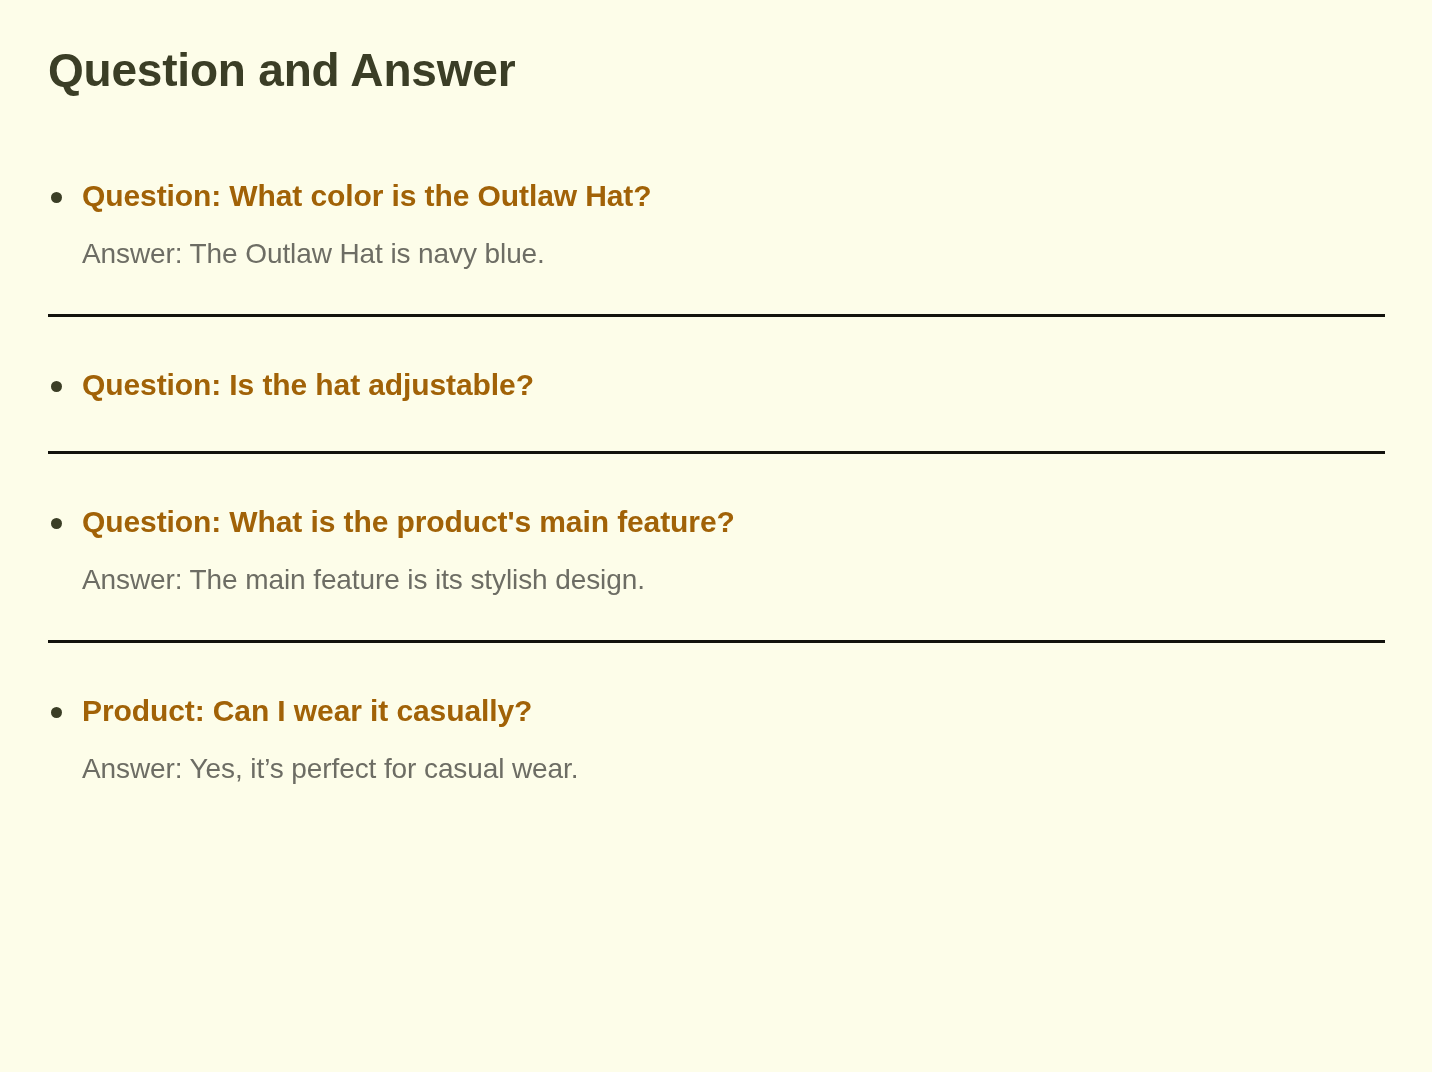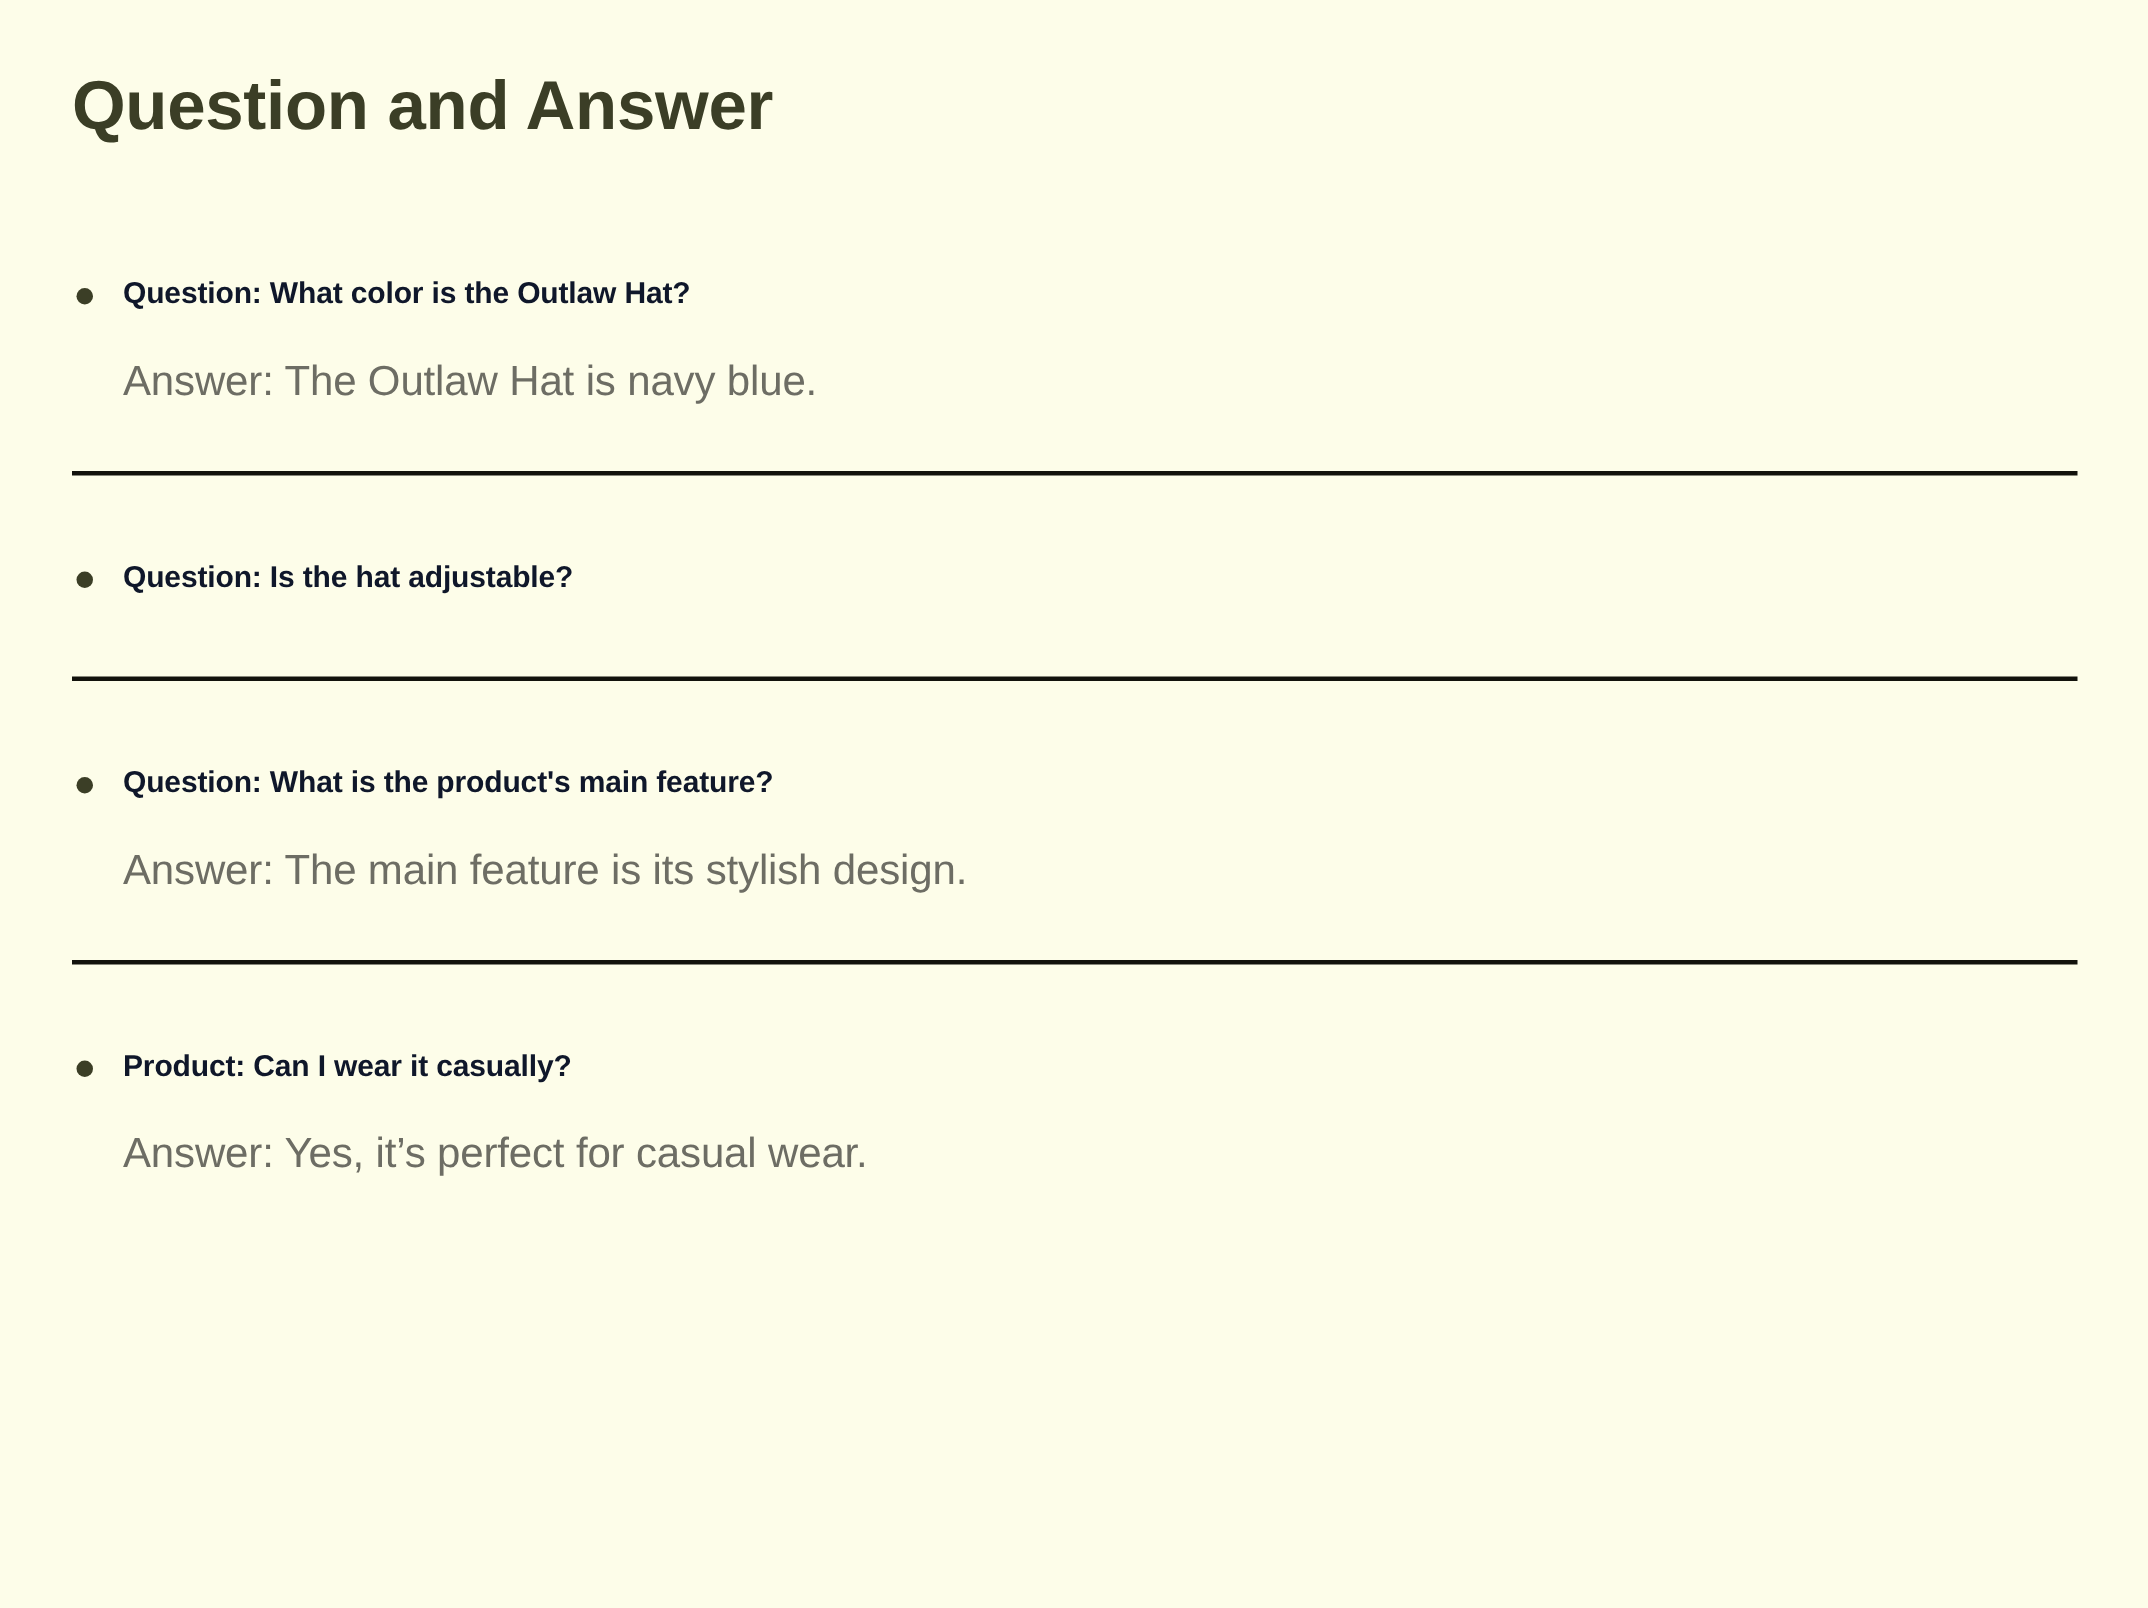--- a/index.html
+++ b/index.html
@@ -63,24 +63,24 @@
     left: 51px;
     top: 24px;
     width: 11px;
     height: 11px;
     border-radius: 50%;
     background: #3b3e26;
   }
 
   .qa-question {
     display: block;
-    font-size: 20px;
+    font-size: 30px;
     line-height: 56px;
     font-weight: bold;
-    color: #0f172a;
+    color: #a16207;
     letter-spacing: -0.1px;
     white-space: nowrap;
   }
 
   .qa-answer {
     display: block;
     margin: 8px 0 0 0;
     padding-left: 82px;
     padding-right: 40px;
     font-size: 28px;

